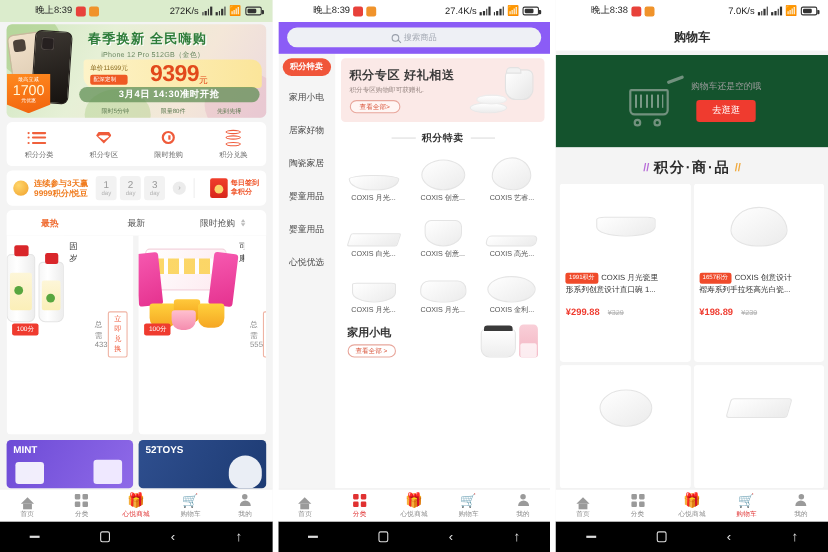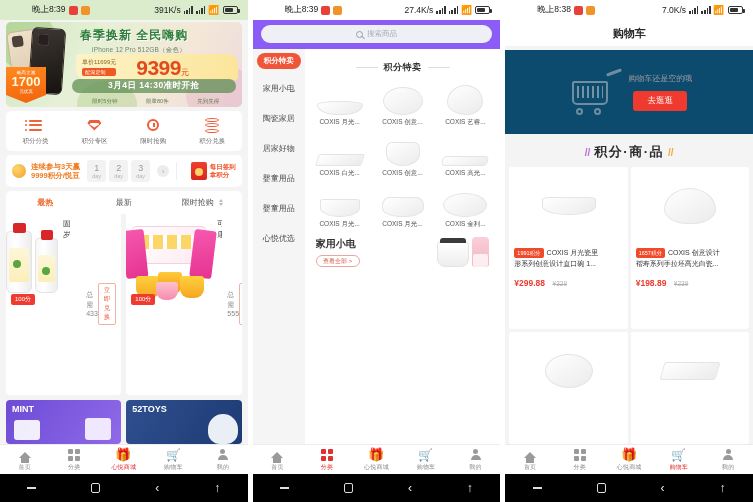--- a/index.html
+++ b/index.html
@@ -122,21 +122,21 @@
     transform: rotate(4deg);
   }
   .ph-b .cam { position:absolute; left:5px; top:5px; width:12px; height:12px; background:#262020; border-radius:3px; box-shadow: 0 0 0 1px #4b4440 inset;}
   .sale-ribbon {
     position:absolute; left:0px; bottom:4px; width:40px; height:36px;
     background: linear-gradient(170deg,#ff8a1f,#f1620d);
     clip-path: polygon(0 0,100% 0,100% 78%,50% 100%,0 78%);
     color:#fff; text-align:center; padding-top:3px;
   }
   .sale-ribbon .r1 { font-size:4.6px; letter-spacing:.2px; }
-  .sale-ribbon .r2 { font-size:13px; font-weight:bold; line-height:1.05; color:#fff6d8; }
+  .sale-ribbon .r2 { font-size:13px; font-weight:normal; line-height:1.05; color:#fff6d8; }
   .sale-ribbon .r3 { font-size:4.4px; }
   .banner-title {
     position:absolute; left:74px; top:5px; right:5px;
     font-size: 12px; font-weight: bold; letter-spacing: 1px;
     color:#2f7d3a; text-shadow: 1px 1px 0 #ffffff, 0 0 3px #d6edc4;
     white-space: nowrap;
   }
   .banner-sub {
     position:absolute; left:86px; top:24px; font-size:6.5px; color:#6d8a63; letter-spacing:.2px;
   }
@@ -336,21 +336,21 @@
   .cms-title { font-size:10px; font-weight:bold; color:#333; }
   .cms-btn { width:44px; height:12px; border:1px solid #e8a79c; border-radius:6px; display:flex; align-items:center; justify-content:center; font-size:6px; color:#d9563c;}
   .cms-art { margin-left:auto; display:flex; align-items:flex-end; gap:3px; padding-right:6px;}
   .pot { width:32px; height:26px; background:linear-gradient(#fff,#ededed); border-radius:4px 4px 8px 8px; border:1px solid #e4e4e4; position:relative;}
   .pot:before { content:""; position:absolute; left:2px; right:2px; top:-4px; height:5px; background:#3a3a3a; border-radius:3px 3px 0 0;}
   .blender { width:17px; height:30px; background:linear-gradient(#f9cfd8,#f3b4c2); border-radius:4px 4px 3px 3px; position:relative;}
   .blender:after { content:""; position:absolute; left:1px; right:1px; bottom:0; height:13px; background:rgba(255,255,255,.75); border-radius:2px;}
 
   
   .p3-title { background:#fff; height:26px; display:flex; align-items:center; justify-content:center; font-size:11px; font-weight:bold; color:#2b2b2b; }
-  .cart-empty { background:#0c4a6e; margin-top:4px; height:84px; display:flex; align-items:center; justify-content:center; }
+  .cart-empty { background:#14532d; margin-top:4px; height:84px; display:flex; align-items:center; justify-content:center; }
   .cart-ico { width:62px; height:54px; position:relative; opacity:.5; }
   .cart-ico .basket { position:absolute; left:6px; top:16px; width:36px; height:24px; border:2px solid #cfcfcf; border-radius:2px 2px 5px 5px; }
   .cart-ico .basket:after { content:""; position:absolute; left:3px; top:3px; right:3px; height:12px; background:repeating-linear-gradient(90deg,#dcdcdc 0 2px,transparent 2px 5px); }
   .cart-ico .handle { position:absolute; left:40px; top:6px; width:16px; height:3px; background:#cfcfcf; border-radius:2px; transform:rotate(-20deg); }
   .cart-ico .w1, .cart-ico .w2 { position:absolute; bottom:4px; width:7px; height:7px; border:2px solid #cfcfcf; border-radius:50%; }
   .cart-ico .w1 { left:10px; } .cart-ico .w2 { left:28px; }
   .cart-msg { display:flex; flex-direction:column; align-items:center; gap:7px; }
   .cart-msg .cm-t { font-size:8px; color:#9a9a9a; }
   .cart-btn { background:#ef3b2f; color:#fff; font-size:8.5px; border-radius:3px; padding:4px 14px; }
 
@@ -376,21 +376,21 @@
 
   <div class="phone">
     <div class="phone-inner">
       <div class="statusbar" style="background:#dbeccc">
         <div class="sb-left">
           <span>晚上8:39</span>
           <span class="sb-dot red"></span>
           <span class="sb-dot orange"></span>
         </div>
         <div class="sb-right">
-          <span>391K/s</span>
+          <span>272K/s</span>
           <span class="sig">
               <i></i>
               <i></i>
               <i></i>
               <i></i>
             </span>
           <span class="sig">
               <i></i>
               <i></i>
               <i></i>
@@ -658,37 +658,49 @@
 
       <div class="catwrap">
         <div class="catside">
           <div class="cat-item active">
               <span>积分特卖</span>
             </div>
           <div class="cat-item">
               <span>家用小电</span>
             </div>
           <div class="cat-item">
+              <span>居家好物</span>
+            </div>
+          <div class="cat-item">
               <span>陶瓷家居</span>
-            </div>
-          <div class="cat-item">
-              <span>居家好物</span>
             </div>
           <div class="cat-item">
               <span>婴童用品</span>
             </div>
           <div class="cat-item">
               <span>婴童用品</span>
             </div>
           <div class="cat-item">
               <span>心悦优选</span>
             </div>
         </div>
 
         <div class="catmain">
+          <div class="cm-banner">
+            <div class="cm-bt">积分专区 好礼相送</div>
+            <div class="cm-bs">积分专区购物即可获赠礼.</div>
+            <div class="cm-bb">查看全部&gt;</div>
+            <div class="cm-teapot">
+              <div class="tp-plate1"></div>
+                <div class="tp-plate2"></div>
+              <div class="tp-body">
+                  <div class="tp-lid"></div>
+                </div>
+            </div>
+          </div>
 
           <div class="section-head">
             <span class="sh-line"></span>
             <span class="sh-text">积分特卖</span>
             <span class="sh-line"></span>
           </div>
 
           <div class="grid3">
             <div class="g-cell">
               <div class="g-img">

